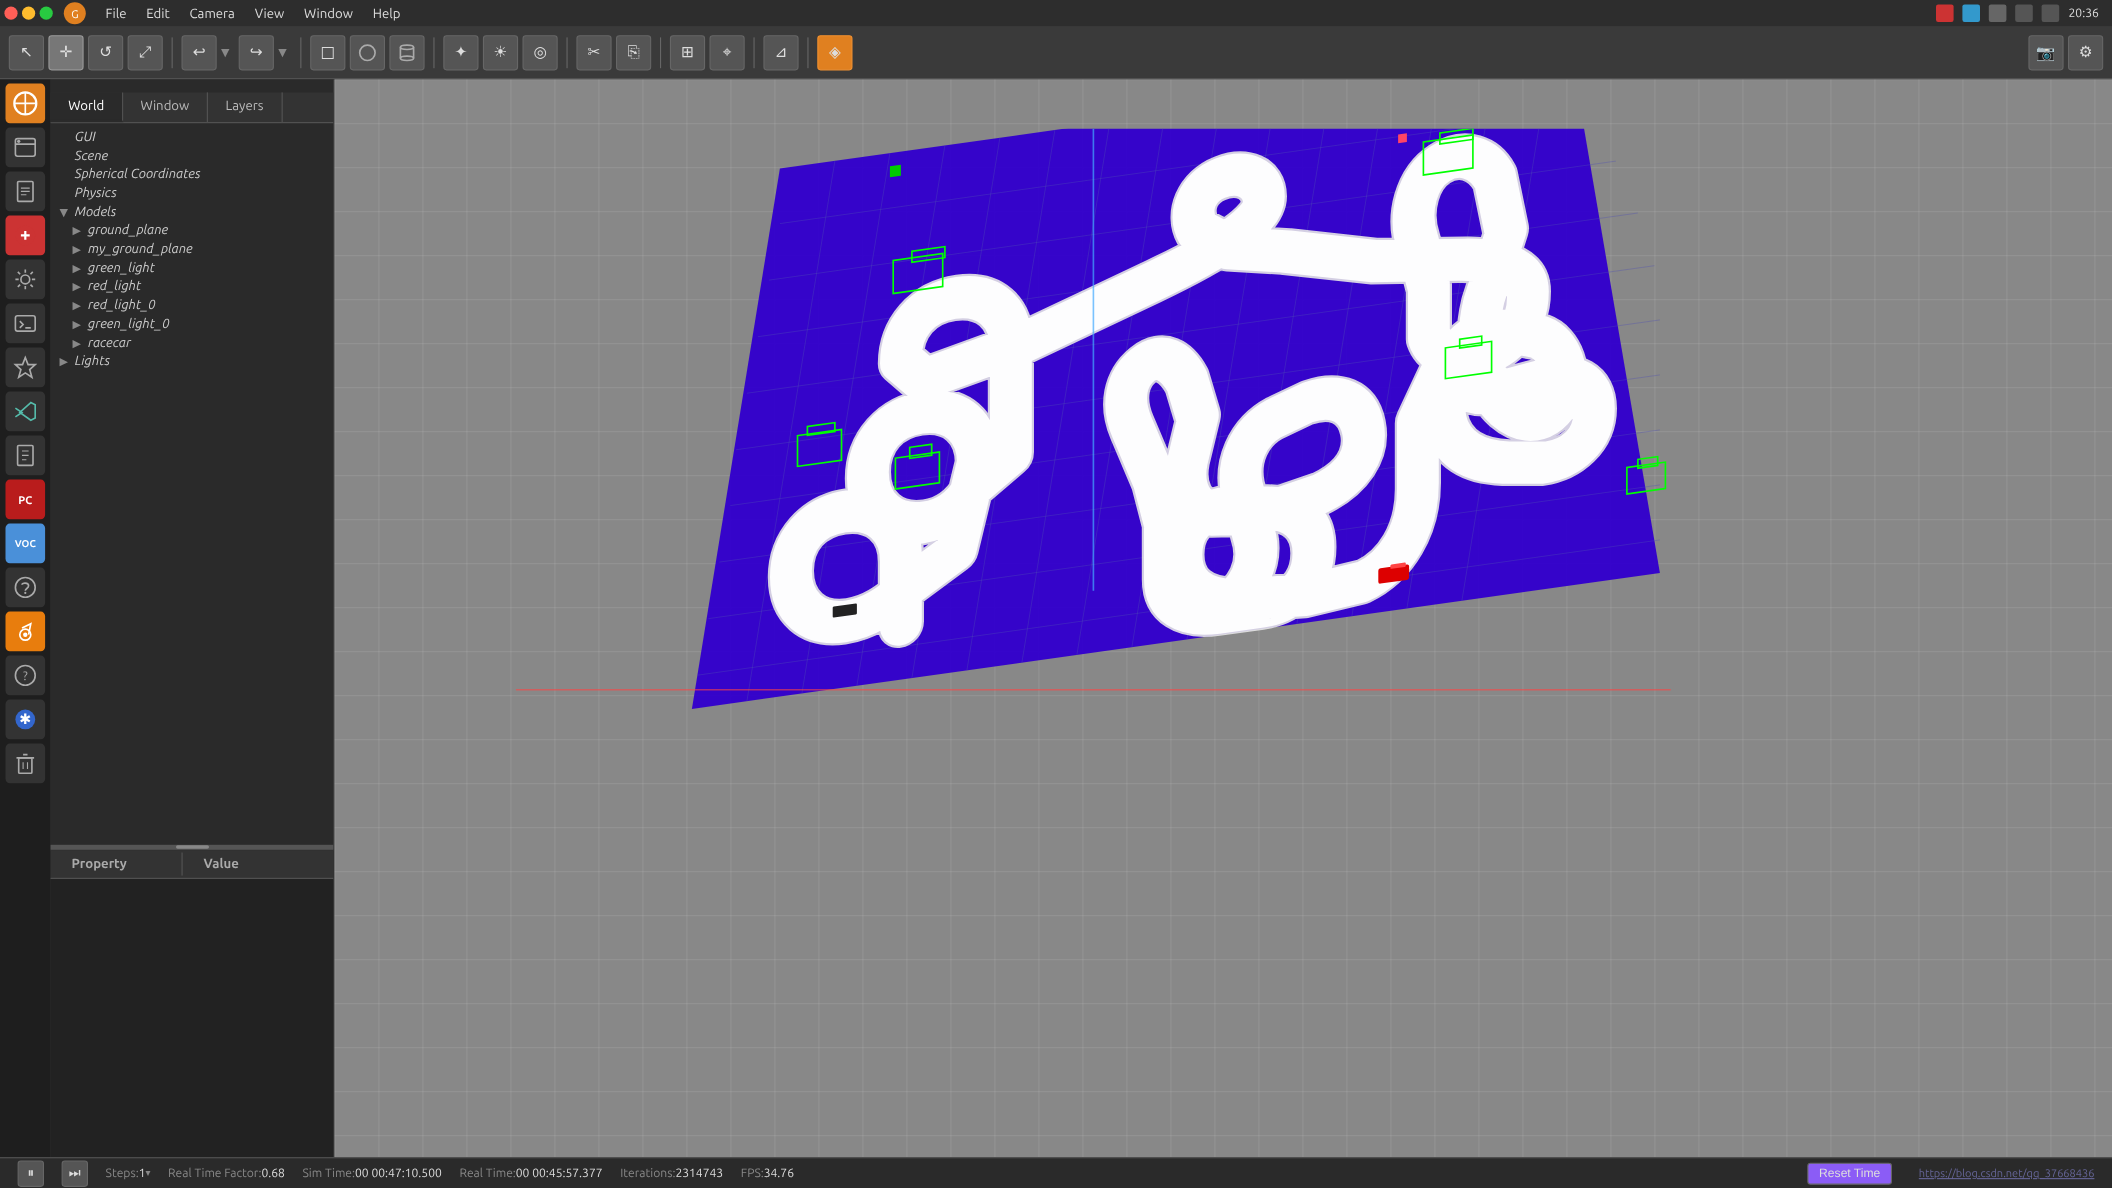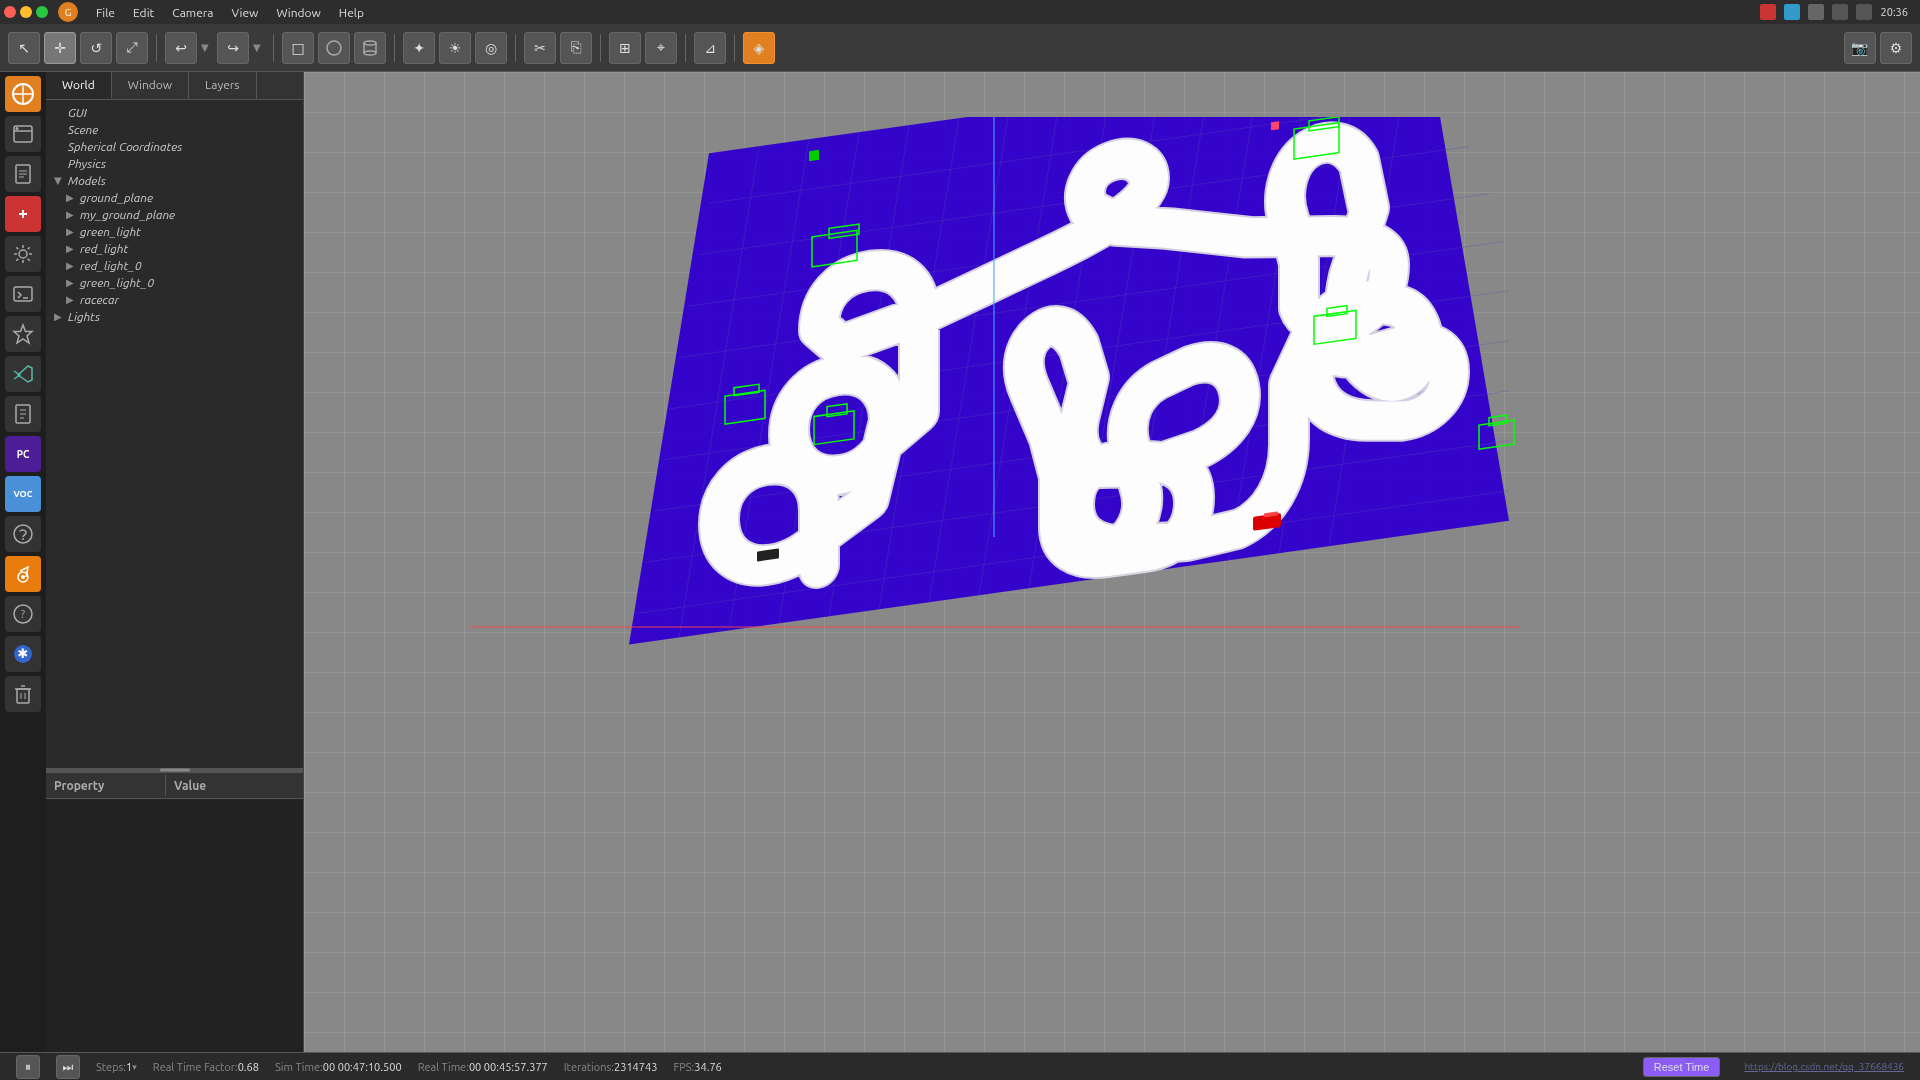--- a/index.html
+++ b/index.html
@@ -85,20 +85,21 @@
       cursor: pointer; font-size: 16px; color: #aaa;
     }
     .icon-btn.special { background: #e08020; color: white; }
     .icon-btn.red { background: #cc3333; color: white; }
 
     
     #panel-tabs {
       display: flex;
       background: #333;
       border-bottom: 1px solid #555;
+      margin-top: 12px;
     }
     .panel-tab {
       padding: 6px 16px;
       cursor: pointer;
       color: #bbb;
       font-size: 12px;
       border-right: 1px solid #555;
     }
     .panel-tab.active {
       background: #2a2a2a;
@@ -131,21 +132,21 @@
       border-top: 1px solid #555;
       background: #222;
     }
     .prop-header {
       display: flex;
       background: #333;
       border-bottom: 1px solid #555;
       padding: 2px 0;
     }
     .prop-col {
-      padding: 4px 8px;
+      padding: 4px 19px;
       font-size: 12px;
       color: #aaa;
       font-weight: bold;
     }
     .prop-col:first-child { width: 120px; border-right: 1px solid #555; }
 
     
     #viewport {
       flex: 1;
       background: #707070;
@@ -323,21 +324,21 @@
           <path d="M16 3 L6 12 L16 19 L20 17 L20 5 Z" fill="none" stroke="#5ba" stroke-width="1.5"></path>
           <path d="M2 8 L8 12 L2 16" fill="none" stroke="#5ba" stroke-width="1.5"></path>
         </svg>
     </div>
     <div class="icon-btn">
       <svg width="22" height="22" viewBox="0 0 22 22">
           <rect x="4" y="2" width="14" height="18" rx="1" fill="none" stroke="#aaa" stroke-width="1.5"></rect>
           <path d="M8 7h6M8 11h6M8 15h4" stroke="#aaa" stroke-width="1"></path>
         </svg>
     </div>
-    <div class="icon-btn" style="background:#4c1d95;">
+    <div class="icon-btn" style="background:#b91c1c;">
       <span style="color:white;font-size:10px;font-weight:bold;">PC</span>
     </div>
     <div class="icon-btn" style="background:#4a90d9;">
       <span style="color:white;font-size:9px;font-weight:bold;">VOC</span>
     </div>
     <div class="icon-btn">
       <svg width="22" height="22" viewBox="0 0 22 22">
           <circle cx="11" cy="11" r="9" fill="none" stroke="#aaa" stroke-width="1.5"></circle>
           <path d="M8 8.5 C8 6.5 14 6.5 14 9.5 C14 12 11 12 11 14" stroke="#aaa" stroke-width="1.5" fill="none"></path>
           <circle cx="11" cy="16" r="1" fill="#aaa"></circle>

